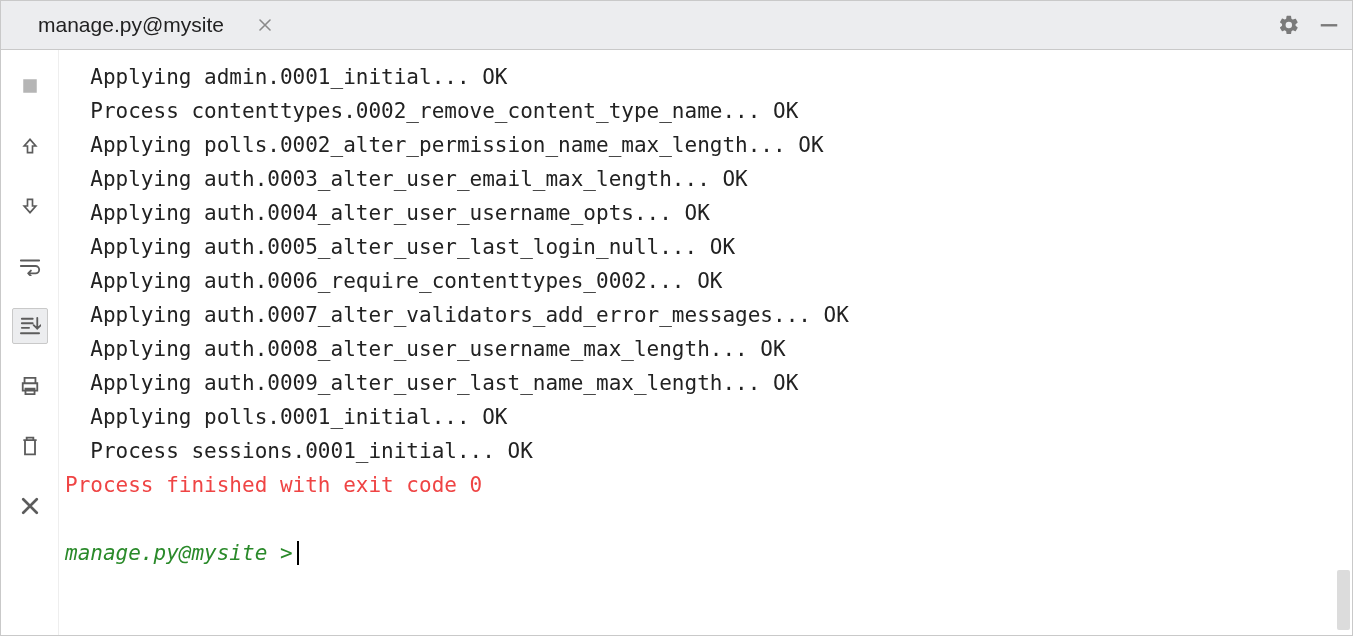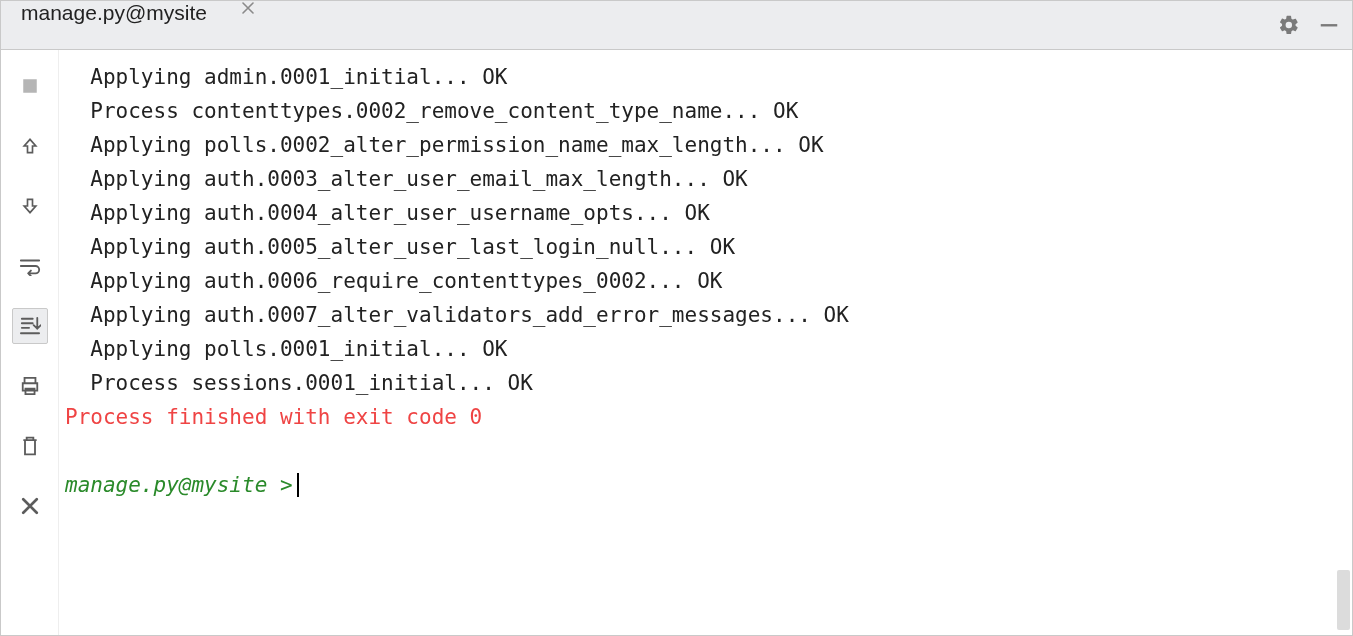--- a/index.html
+++ b/index.html
@@ -9,21 +9,22 @@
   .tabbar {
     height: 49px;
     background: #ecedef;
     border-bottom: 1px solid #c9c9c9;
     display: flex;
     align-items: stretch;
     position: relative;
   }
   .tab {
     display: flex;
-    padding: 0 20px 0 20px;
+    align-items: center;
+    padding: 0 20px 0 37px;
     font-size: 21px;
     color: #222;
     position: relative;
   }
   .tab-close {
     margin-left: 34px;
     width: 14px; height: 14px;
     position: relative;
     display: flex; align-items: center; justify-content: center;
   }
@@ -159,20 +160,22 @@
   <div class="console">
     <div id="out">
         <div class="line">  Applying admin.0001_initial... OK</div>
         <div class="line">  Process contenttypes.0002_remove_content_type_name... OK</div>
         <div class="line">  Applying polls.0002_alter_permission_name_max_length... OK</div>
         <div class="line">  Applying auth.0003_alter_user_email_max_length... OK</div>
         <div class="line">  Applying auth.0004_alter_user_username_opts... OK</div>
         <div class="line">  Applying auth.0005_alter_user_last_login_null... OK</div>
         <div class="line">  Applying auth.0006_require_contenttypes_0002... OK</div>
         <div class="line">  Applying auth.0007_alter_validators_add_error_messages... OK</div>
+        <div class="line">  Applying auth.0008_alter_user_username_max_length... OK</div>
+        <div class="line">  Applying auth.0009_alter_user_last_name_max_length... OK</div>
         <div class="line">  Applying polls.0001_initial... OK</div>
         <div class="line">  Process sessions.0001_initial... OK</div>
       </div>
     <div class="line exit">Process finished with exit code 0</div>
     <div class="prompt">
       <span>manage.py@mysite &gt; </span>
       <span class="cursor"></span>
     </div>
     <div class="scroll-thumb"></div>
   </div>

